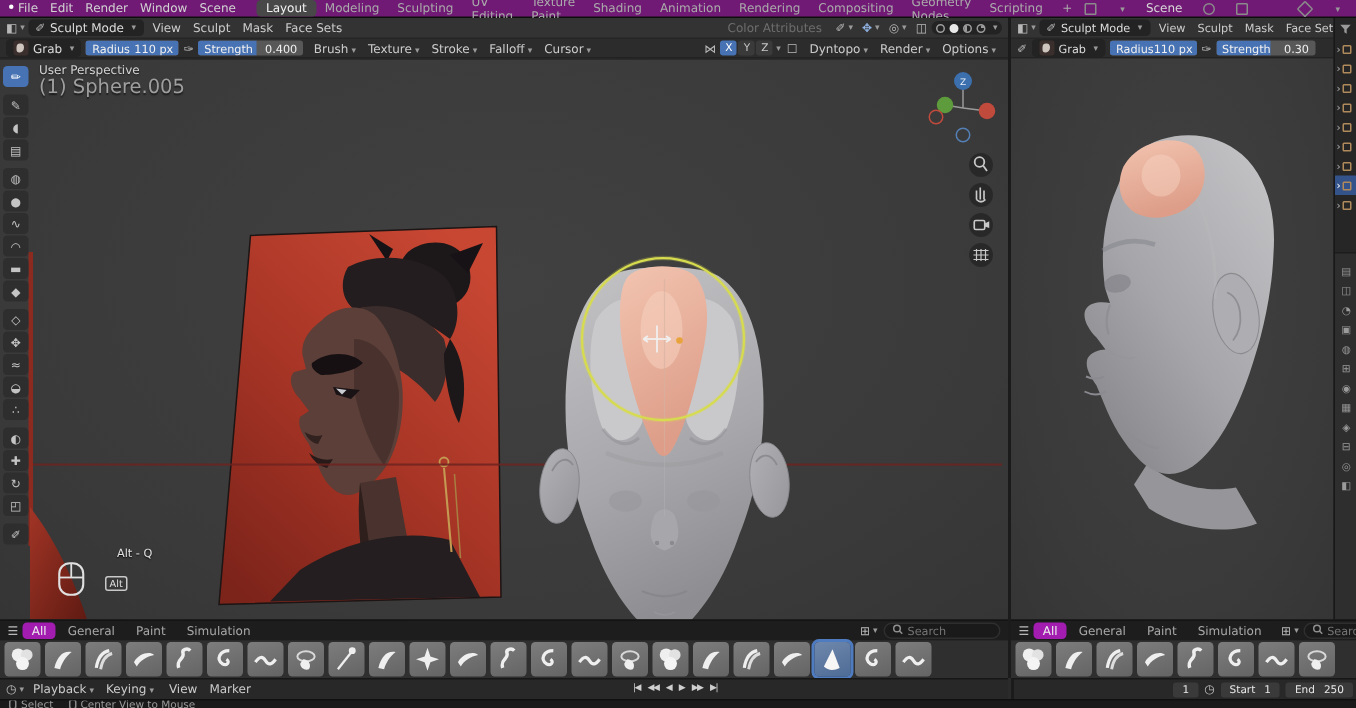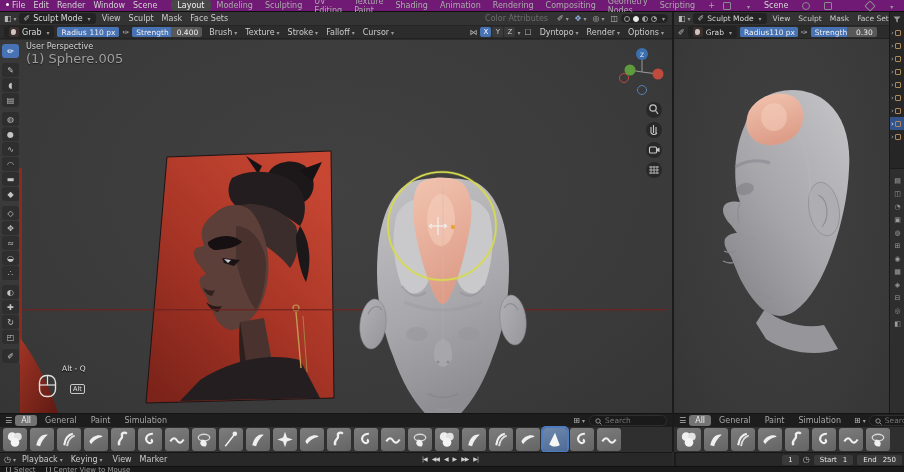--- a/index.html
+++ b/index.html
@@ -57,22 +57,22 @@
   
   .vp{background:radial-gradient(ellipse at 50% 40%, #414141 0%, #3a3a3a 70%, #353535 100%)}
   .ovl1{font-size:8px;color:#d4d4d4;text-shadow:0 1px 1px #00000088}
   .ovl2{font-size:13px;color:#9f9f9f;text-shadow:0 1px 1px #00000088}
   .hintkeys{font-size:7.5px;color:#e2e2e2;text-shadow:0 1px 1px #000}
   .altbadge{border:1px solid #c9c9c9;border-radius:2px;color:#e0e0e0;font-size:6.5px;padding:0 2px}
 
   
   .shelfbar{height:14px;background:#1d1d1d;border-top:1px solid #141414;display:flex;align-items:center;padding:0 5px;gap:3px}
   .stab{padding:1px 6px;border-radius:3px;color:#a8a8a8}
-  .stab.active{background:#737373;color:#efefef}
-  .searchpill{background:#1a1a1a;border:1px solid #2e2e2e;border-radius:7px;height:11px;display:flex;align-items:flex-end;padding:0 5px;gap:3px}
+  .stab.active{background:#a21caf;color:#efefef}
+  .searchpill{background:#1a1a1a;border:1px solid #2e2e2e;border-radius:7px;height:11px;display:flex;align-items:flex-start;padding:0 5px;gap:3px}
   .searchpill input{background:transparent;border:none;outline:none;color:#8f8f8f;font-size:7.5px;width:56px;font-family:"DejaVu Sans",sans-serif}
   .thumbs{height:25px;background:#2f2f2f;display:flex;align-items:flex-start;padding:1px 0 0 3px;gap:3px}
   .thumb{width:24px;height:23px;border-radius:3px;background:linear-gradient(160deg,#7d7d7d,#646464);flex:none;
          display:flex;align-items:center;justify-content:center}
   .thumb.sel{outline:2px solid #4f7cc0;background:linear-gradient(160deg,#6f87ab,#4e6c97)}
 
   
   .timeline{height:14px;background:#282828;border-top:1px solid #171717;display:flex;align-items:center;padding:0 4px;gap:2px}
   .pbtn{color:#cfcfcf;font-size:6px;padding:0 2px;letter-spacing:-1px}
   .tfield{background:#3a3a3a;border-radius:2px;padding:1px 6px;color:#e8e8e8;font-size:7px;display:flex;gap:6px}
@@ -389,21 +389,21 @@
         <rect x="33.5" y="103" width="7" height="6" rx="1" fill="none" stroke="#c8c8c8" stroke-width="1.1"></rect>
         <path d="M40.5,105 L43.5,103.5 L43.5,108 L40.5,107 Z" fill="#c8c8c8"></path>
       </g>
       <g>
         <circle cx="38" cy="126" r="8" fill="#262626" opacity="0.85"></circle>
         <path d="M33,123 H43 M33,126 H43 M33,129 H43 M35,122 V130 M38,122 V130 M41,122 V130" stroke="#c8c8c8" stroke-width="0.8"></path>
       </g>
     </svg>
 
     
-    <div class="abs hintkeys" style="left:62px;top:324px">Alt - Q</div>
+    <div class="abs hintkeys" style="left:78px;top:324px">Alt - Q</div>
     <svg class="abs" style="left:38px;top:334px" width="20" height="24">
       <rect x="1.5" y="1.5" width="16" height="21" rx="7" fill="none" stroke="#e0e0e0" stroke-width="1.4"></rect>
       <line x1="9.5" y1="1.5" x2="9.5" y2="11" stroke="#e0e0e0" stroke-width="1.2"></line>
       <line x1="1.5" y1="11" x2="17.5" y2="11" stroke="#e0e0e0" stroke-width="1.2"></line>
     </svg>
     <div class="abs altbadge" style="left:70px;top:344px">Alt</div>
   </div>
 
   <div class="abs toolbar" id="toolbar">
       <div class="tool active">✏</div>

